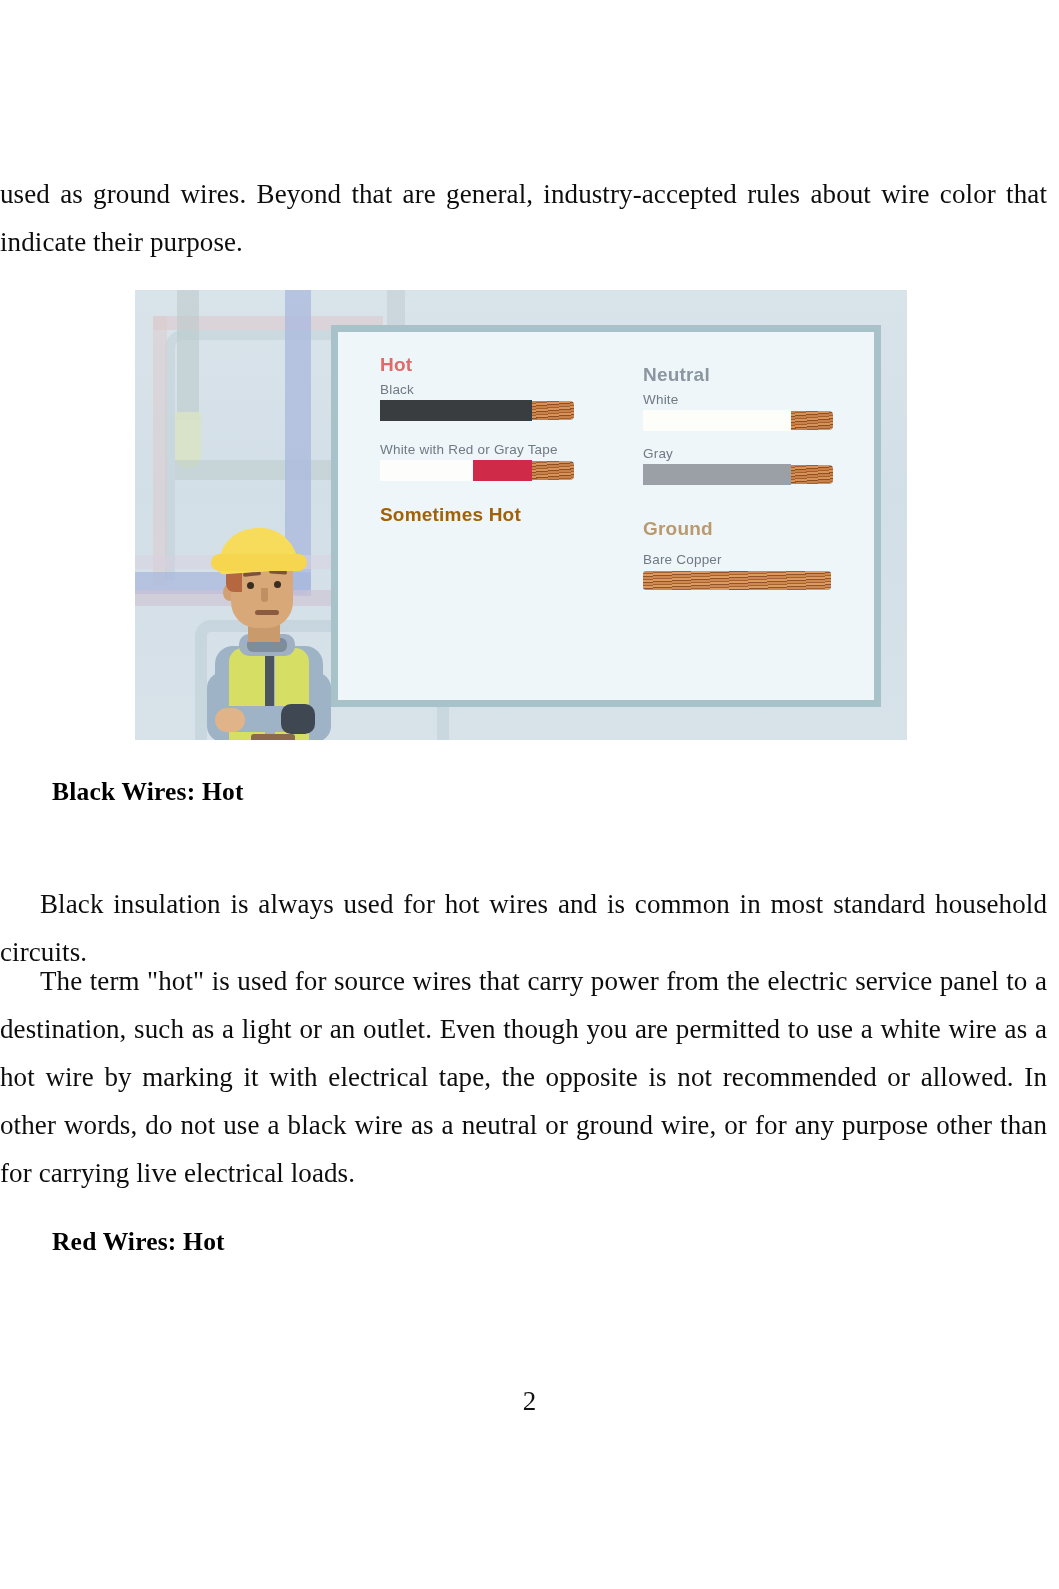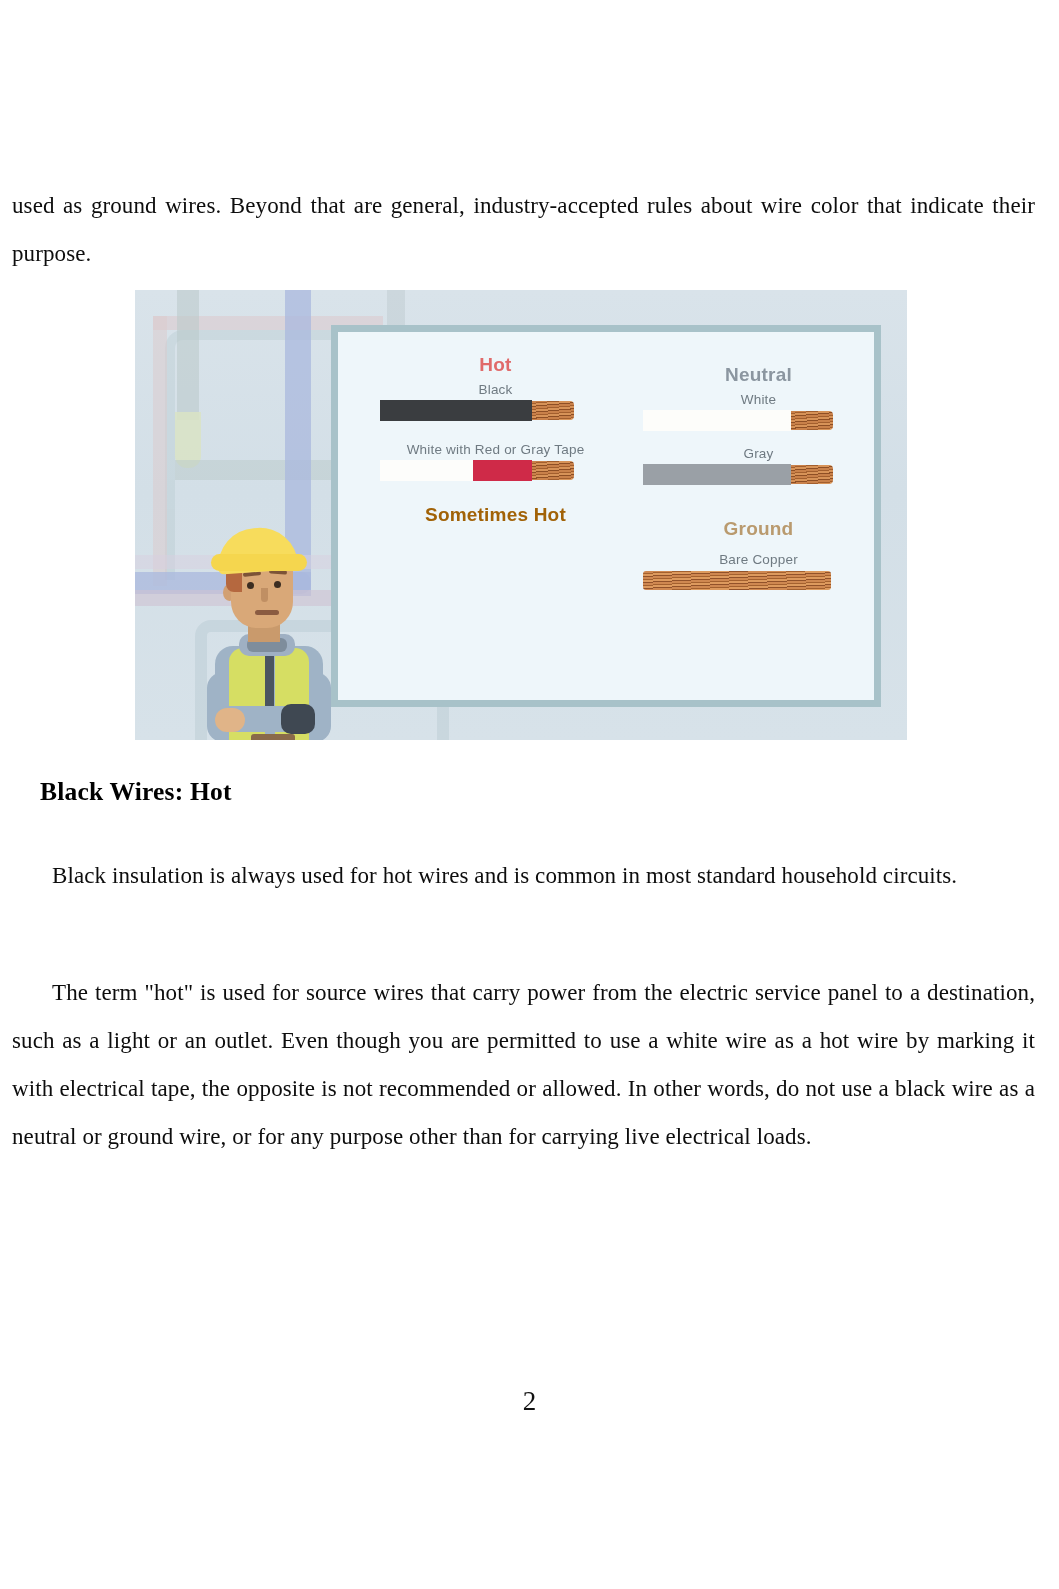--- a/index.html
+++ b/index.html
@@ -24,39 +24,39 @@
   }
 
   
   .text-block {
     position: absolute;
     left: 0;
     width: 1047px;
   }
 
   p.body-par {
-    margin: 12px;
+    margin: 0;
     font-family: "Liberation Serif", serif;
-    font-size: 23px;
+    font-size: 27px;
     line-height: 48px;
     text-align: justify;
     text-justify: inter-word;
     color: #0d0d0d;
     letter-spacing: 0.1px;
   }
   p.body-par.indent { text-indent: 40px; }
 
   h3.heading {
     margin: 0;
     font-family: "Liberation Serif", serif;
     font-size: 25.5px;
     line-height: 34px;
     font-weight: bold;
     color: #000000;
-    padding-left: 40px;
+    padding-left: 52px;
     letter-spacing: 0.2px;
   }
 
   .page-number {
     position: absolute;
     left: 0;
     width: 1059px;
     text-align: center;
     font-family: "Liberation Serif", serif;
     font-size: 27px;
@@ -281,21 +281,21 @@
     position: absolute;
     inset: 0;
     background: #eef6fa;
   }
 
   .chart-cols {
     position: absolute;
     left: 0; top: 0; right: 0; bottom: 0;
     display: flex;
   }
-  .chart-col { flex: 1; padding: 22px 0 0 42px; box-sizing: border-box; text-align: center; }
+  .chart-col { flex: 1; padding: 22px 0 0 42px; box-sizing: border-box; }
   .chart-col.right { padding-left: 32px; }
 
   .group-title {
     font-family: "Liberation Sans", sans-serif;
     font-size: 19px;
     font-weight: bold;
     margin: 0 0 6px 0;
     letter-spacing: .2px;
   }
   .group-title.hot { color: #e06a6a; }
@@ -511,24 +511,27 @@
 
         </div>
       </div>
     </div>
   </div>
 
   <div class="text-block" style="top:775px;">
     <h3 class="heading">Black Wires: Hot</h3>
   </div>
 
-  <div class="text-block" style="top:840px;">
+  <div class="text-block" style="top:880px;">
     <p class="body-par indent">Black insulation is always used for hot wires and is common in most standard household circuits.</p>
   </div>
 
   <div class="text-block" style="top:957px;">
     <p class="body-par indent">The term "hot" is used for source wires that carry power from the electric service panel to a destination, such as a light or an outlet. Even though you are permitted to use a white wire as a hot wire by marking it with electrical tape, the opposite is not recommended or allowed. In other words, do not use a black wire as a neutral or ground wire, or for any purpose other than for carrying live electrical loads.</p>
   </div>
 
+  <div class="text-block" style="top:1225px;">
+    <h3 class="heading">Red Wires: Hot</h3>
+  </div>
 
   <div class="page-number" style="top:1386px;">2</div>
 
 </div>
 
 </body></html>

